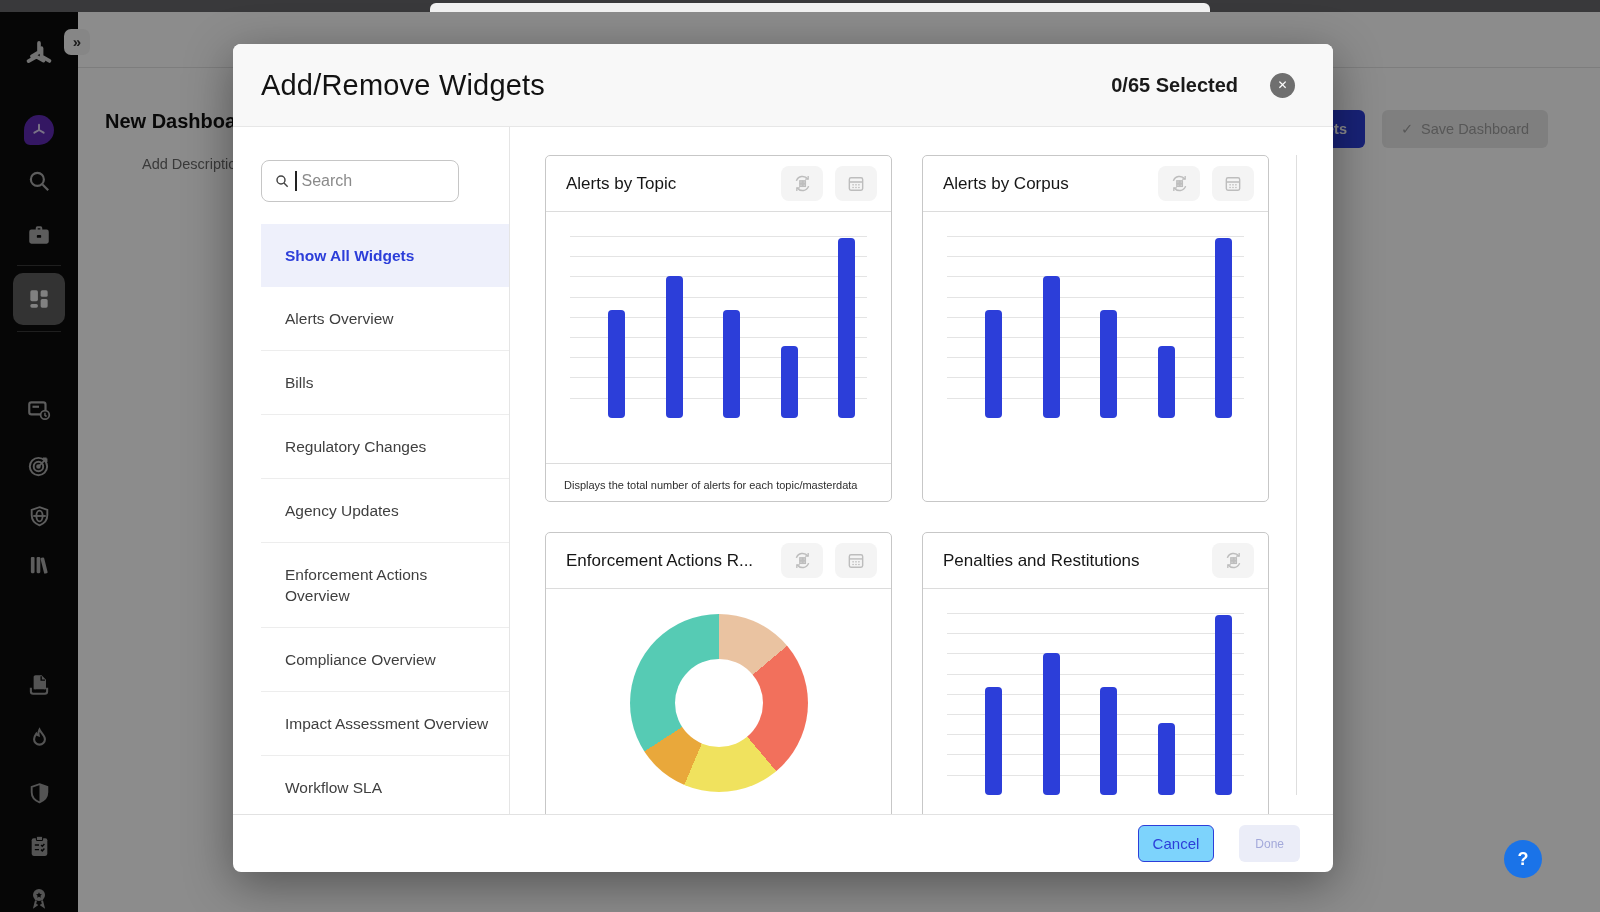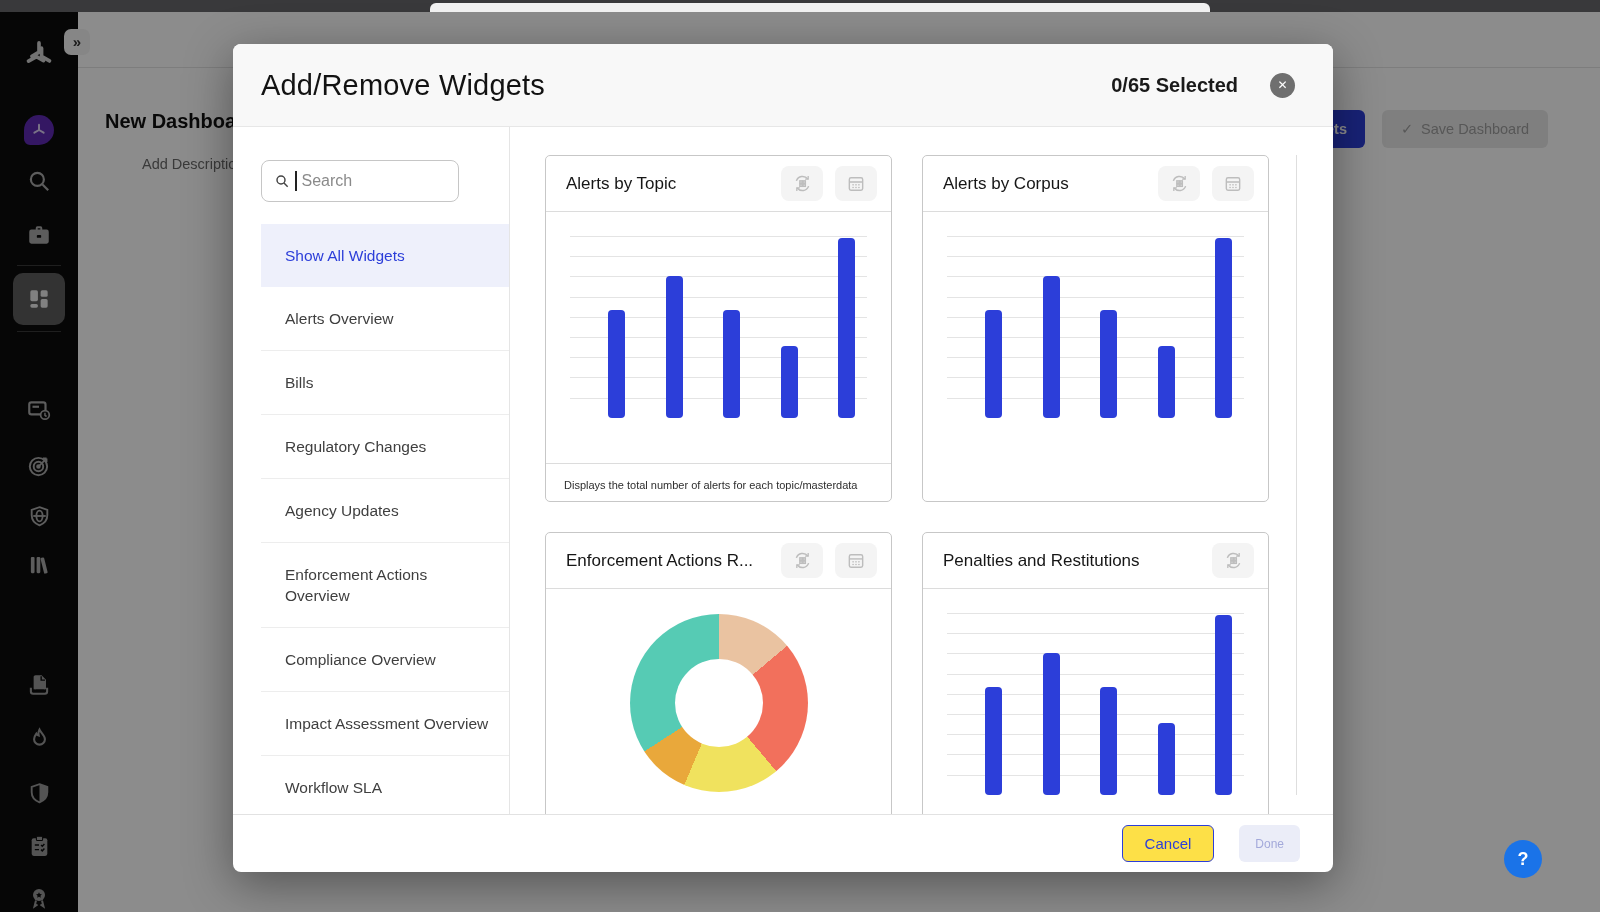--- a/index.html
+++ b/index.html
@@ -42,21 +42,21 @@
   .m-count { margin-left:auto; font-size:20px; font-weight:700; color:#1a1a1a; }
   .m-close { margin-left:32px; width:25px; height:25px; border-radius:50%; background:#6f6f6f; color:#fff; border:none; font-size:12px; line-height:25px; text-align:center; cursor:pointer; }
   .m-body { position:relative; height:687px; }
 
   .left-pane { position:absolute; left:28px; top:0; width:248px; height:687px; overflow:hidden; }
   .m-search { margin-top:33px; width:198px; height:42px; border:1px solid #c6c6c6; border-radius:8px; display:flex; align-items:center; padding:0 12px; gap:5px; }
   .caret { width:1.5px; height:20px; background:#222; }
   .m-search .ph { color:#8a8a8a; font-size:16px; }
   .cat-list { margin-top:22px; }
   .cat { padding:21px 16px 21px 24px; font-size:15.5px; line-height:21px; color:#3f3f3f; border-bottom:1px solid #ededed; cursor:pointer; }
-  .cat.sel { background:#eef0fb; color:#2c3ed9; font-weight:400; border-bottom:none; }
+  .cat.sel { background:#eef0fb; color:#2c3ed9; font-weight:700; border-bottom:none; }
 
   .pane-divider { position:absolute; left:276px; top:0; width:1px; height:687px; background:#e5e5e5; }
   .right-pane { position:absolute; left:277px; top:0; right:0; height:687px; overflow:hidden; }
   .scroll-line { position:absolute; left:786px; top:28px; width:1px; height:640px; background:#dedede; }
 
   .card { position:absolute; width:347px; height:347px; background:#fff; border:1px solid #c7c7c7; border-radius:5px; cursor:pointer; }
   .card.c1{ left:35px; top:28px; } .card.c2{ left:412px; top:28px; }
   .card.c3{ left:35px; top:405px; } .card.c4{ left:412px; top:405px; }
   .card-hd { height:56px; display:flex; align-items:center; padding:0 14px 0 20px; gap:12px; border-bottom:1px solid #dcdcdc; }
   .card-title { flex:1; font-size:17px; font-weight:500; color:#161616; white-space:nowrap; overflow:hidden; }
@@ -64,21 +64,21 @@
   .chart-zone { height:227px; }
   .bar-chart { margin:24px 24px 21px; height:182px; display:flex; align-items:flex-end; justify-content:space-between; padding:0 12px 0 38px;
     background:repeating-linear-gradient(to bottom, #e4e4e4 0 1px, transparent 1px 20.2px); }
   .bar { width:17px; border-radius:4px; background:var(--bar,#2c3ed9); }
   .donut-wrap { height:227px; display:flex; align-items:center; justify-content:center; }
   .donut { position:relative; width:178px; height:178px; border-radius:50%; }
   .donut-hole { position:absolute; left:45px; top:45px; width:88px; height:88px; background:#fff; border-radius:50%; }
   .card-desc { border-top:1px solid #dcdcdc; padding:12px 18px 0; font-size:11px; line-height:19px; color:#2e2e2e; }
 
   .m-footer { height:58px; border-top:1px solid #e2e2e2; display:flex; align-items:center; justify-content:flex-end; gap:25px; padding-right:33px; }
-  .btn-cancel { height:37px; padding:0 22px; background:#fde047; border:1.5px solid #2c3ed9; border-radius:6px; color:#2c3ed9; font-size:15px; font-weight:500; cursor:pointer; }
+  .btn-cancel { height:37px; padding:0 14px; background:#7dd3fc; border:1.5px solid #2c3ed9; border-radius:6px; color:#2c3ed9; font-size:15px; font-weight:500; cursor:pointer; }
   .btn-done { height:37px; padding:0 16px; background:#ebedf8; border:none; border-radius:6px; color:#a3a9da; font-size:12px; font-weight:500; }
 
   .help-fab { position:absolute; left:1504px; top:840px; width:38px; height:38px; border-radius:50%; background:#1a73e8; color:#fff; border:none; font-size:18px; font-weight:700; z-index:6; cursor:pointer; }
 </style>
 </head>
 <body>
 
 <div class="screen">
 
   <div class="chrome">

